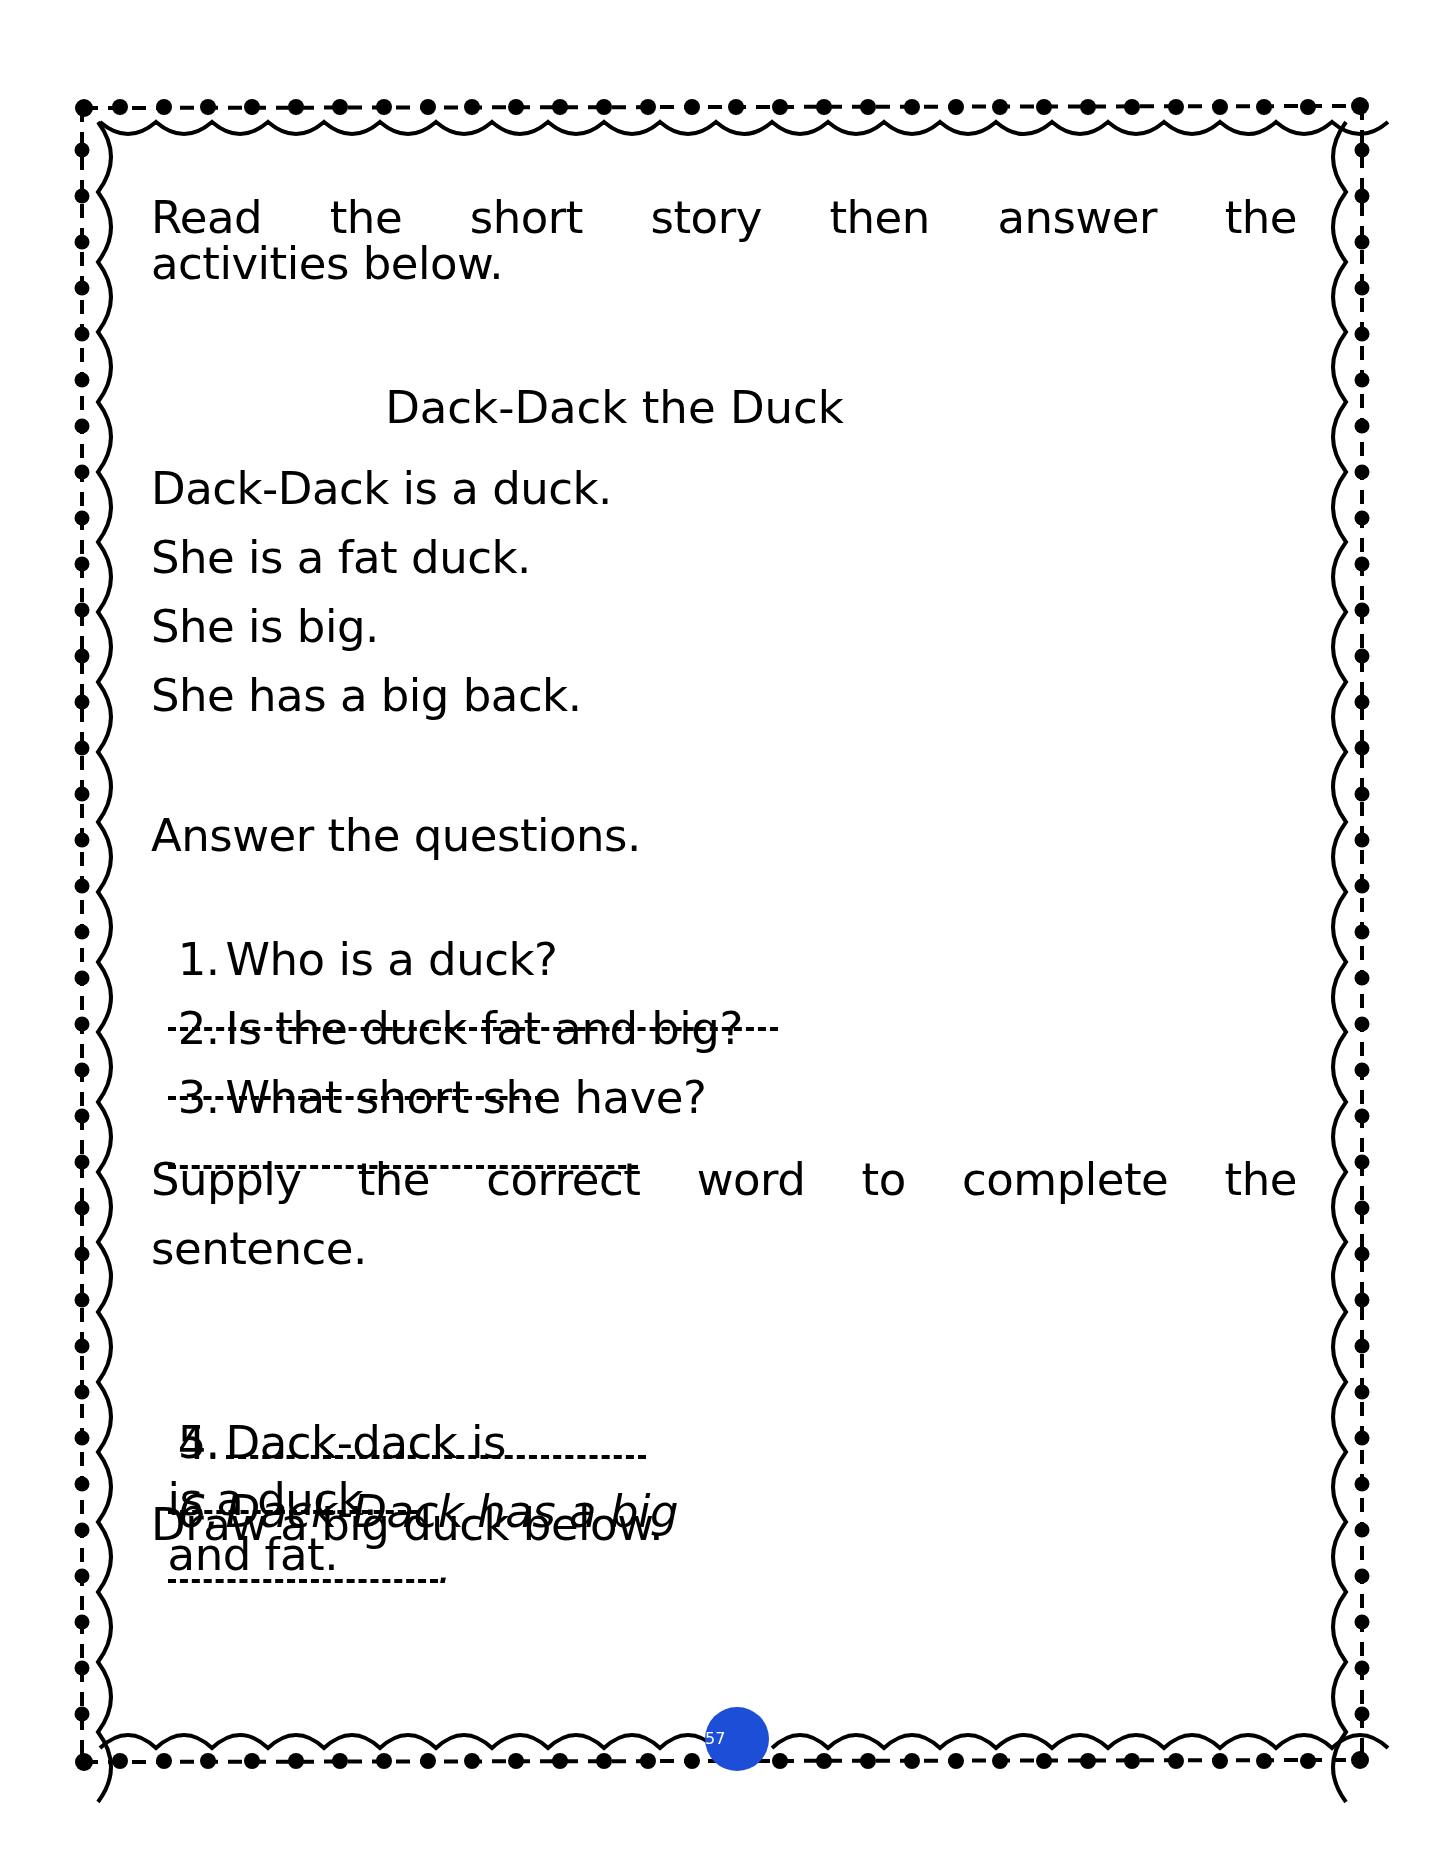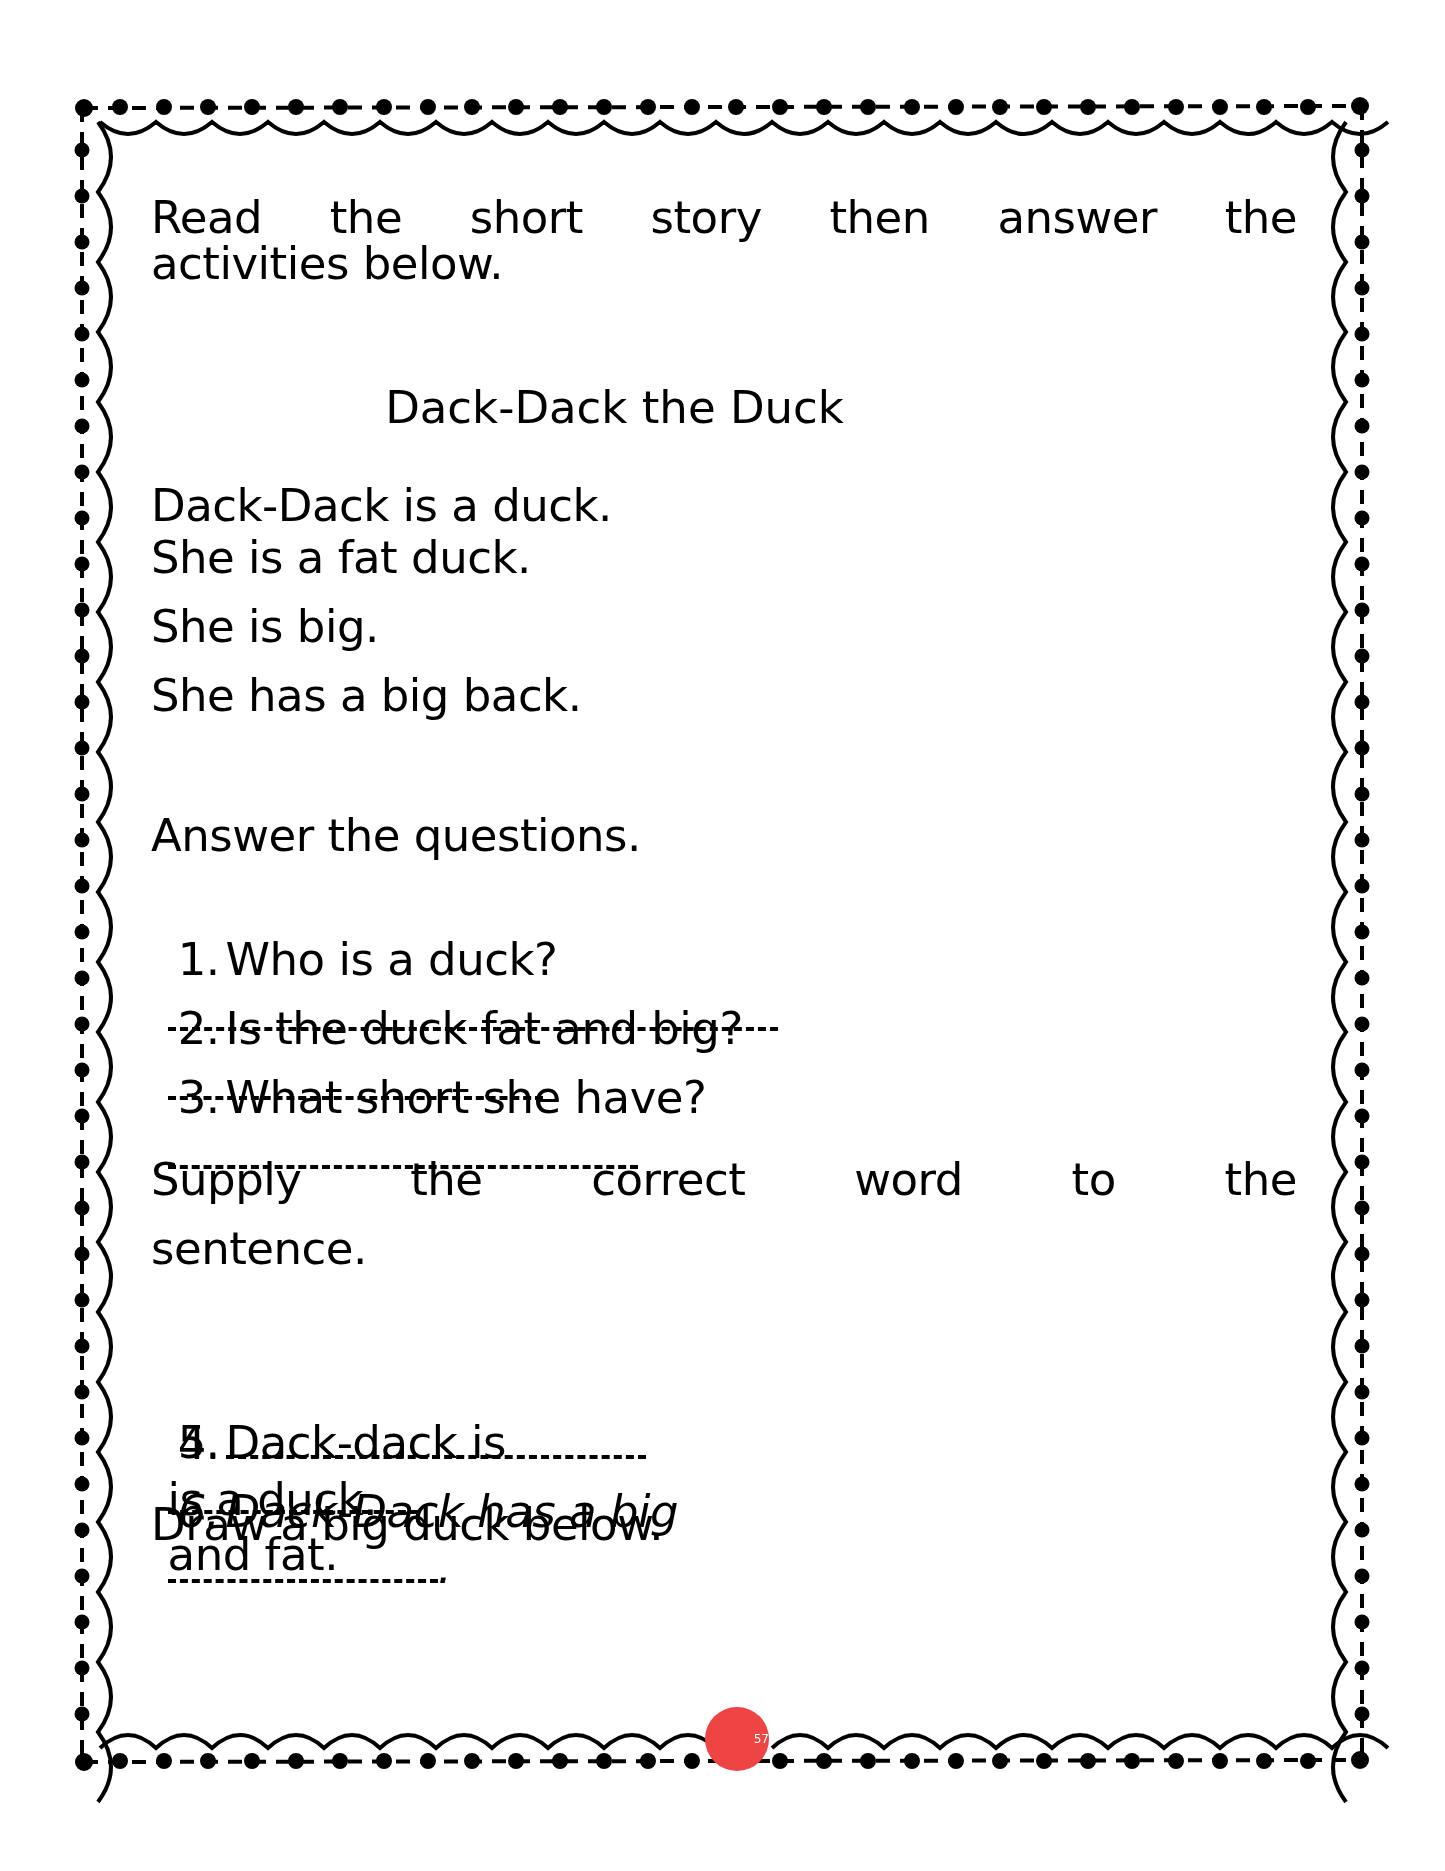--- a/index.html
+++ b/index.html
@@ -4,21 +4,21 @@
 <style>
   html, body { margin:0; padding:0; background:#ffffff; }
   body { width:1445px; height:1871px; position:relative; overflow:hidden; font-family:"DejaVu Sans", sans-serif; color:#000; }
   .frame-svg { position:absolute; left:0; top:0; width:1445px; height:1871px; }
   .line { position:absolute; left:151px; white-space:pre; font-size:45px; line-height:56px; letter-spacing:-0.5px; }
   .justified { width:1146px; display:flex; justify-content:space-between; }
   .title { position:absolute; left:0; width:1229px; text-align:center; font-size:45px; line-height:56px; }
   .item { position:absolute; white-space:pre; font-size:45px; line-height:56px; letter-spacing:-0.5px; }
   .num { display:inline-block; width:52px; text-align:right; margin-right:6px; }
   .blank { display:inline-block; border-bottom:4px dashed #000; height:30px; vertical-align:baseline; }
-  .page-num { position:absolute; left:705px; top:1707px; width:64px; height:64px; border-radius:50%; background:#ef4444; color:#fff; font-size:12px; line-height:64px; text-align:right; }
+  .page-num { position:absolute; left:705px; top:1707px; width:64px; height:64px; border-radius:50%; background:#1d4ed8; color:#fff; font-size:16px; line-height:64px; text-align:left; }
 </style>
 </head>
 <body>
 
 <svg class="frame-svg" viewBox="0 0 1445 1871" xmlns="http://www.w3.org/2000/svg">
   <g fill="none" stroke="#000" stroke-width="4" stroke-dasharray="14 10">
     <line x1="84" y1="108" x2="1360" y2="106"></line>
     <line x1="84" y1="1762" x2="1360" y2="1760"></line>
     <line x1="82" y1="108" x2="82" y2="1762"></line>
     <line x1="1362" y1="106" x2="1362" y2="1760"></line>
@@ -175,21 +175,21 @@
   <span>the</span>
   <span>short</span>
   <span>story</span>
   <span>then</span>
   <span>answer</span>
   <span>the</span>
 </div>
 <div class="line" style="top:236px;">activities below.</div>
 
 <div class="title" style="top:380px;">Dack-Dack the Duck</div>
-<div class="line" style="top:478px;">Dack-Dack is a duck.</div>
+<div class="line" style="top:461px;">Dack-Dack is a duck.</div>
 <div class="line" style="top:530px;">She is a fat duck.</div>
 <div class="line" style="top:599px;">She is big.</div>
 <div class="line" style="top:668px;">She has a big back.</div>
 
 <div class="line" style="top:808px;">Answer the questions.</div>
 
 <div class="item" style="left:140px; top:876px;">
   <span class="num">1.</span><span>Who is a duck?</span>
   <span class="blank" style="width:610px;"></span>
 </div>
@@ -201,20 +201,21 @@
   <span class="num">3.</span><span>What short she have?</span>
   <span class="blank" style="width:470px;"></span>
 </div>
 
 <div class="line justified" style="top:1152px;">
   <span>Supply</span>
   <span>the</span>
   <span>correct</span>
   <span>word</span>
   <span>to</span>
+  <span>complete</span>
   <span>the</span>
 </div>
 <div class="line" style="top:1221px;">sentence.</div>
 
 <div class="item" style="left:140px; top:1360px;">
   <span class="num">4.</span><span class="blank" style="width:420px;"></span>
   <span>is a duck.</span>
 </div>
 <div class="item" style="left:140px; top:1359px;">
   <span class="num">5.</span><span>Dack-dack is</span>

